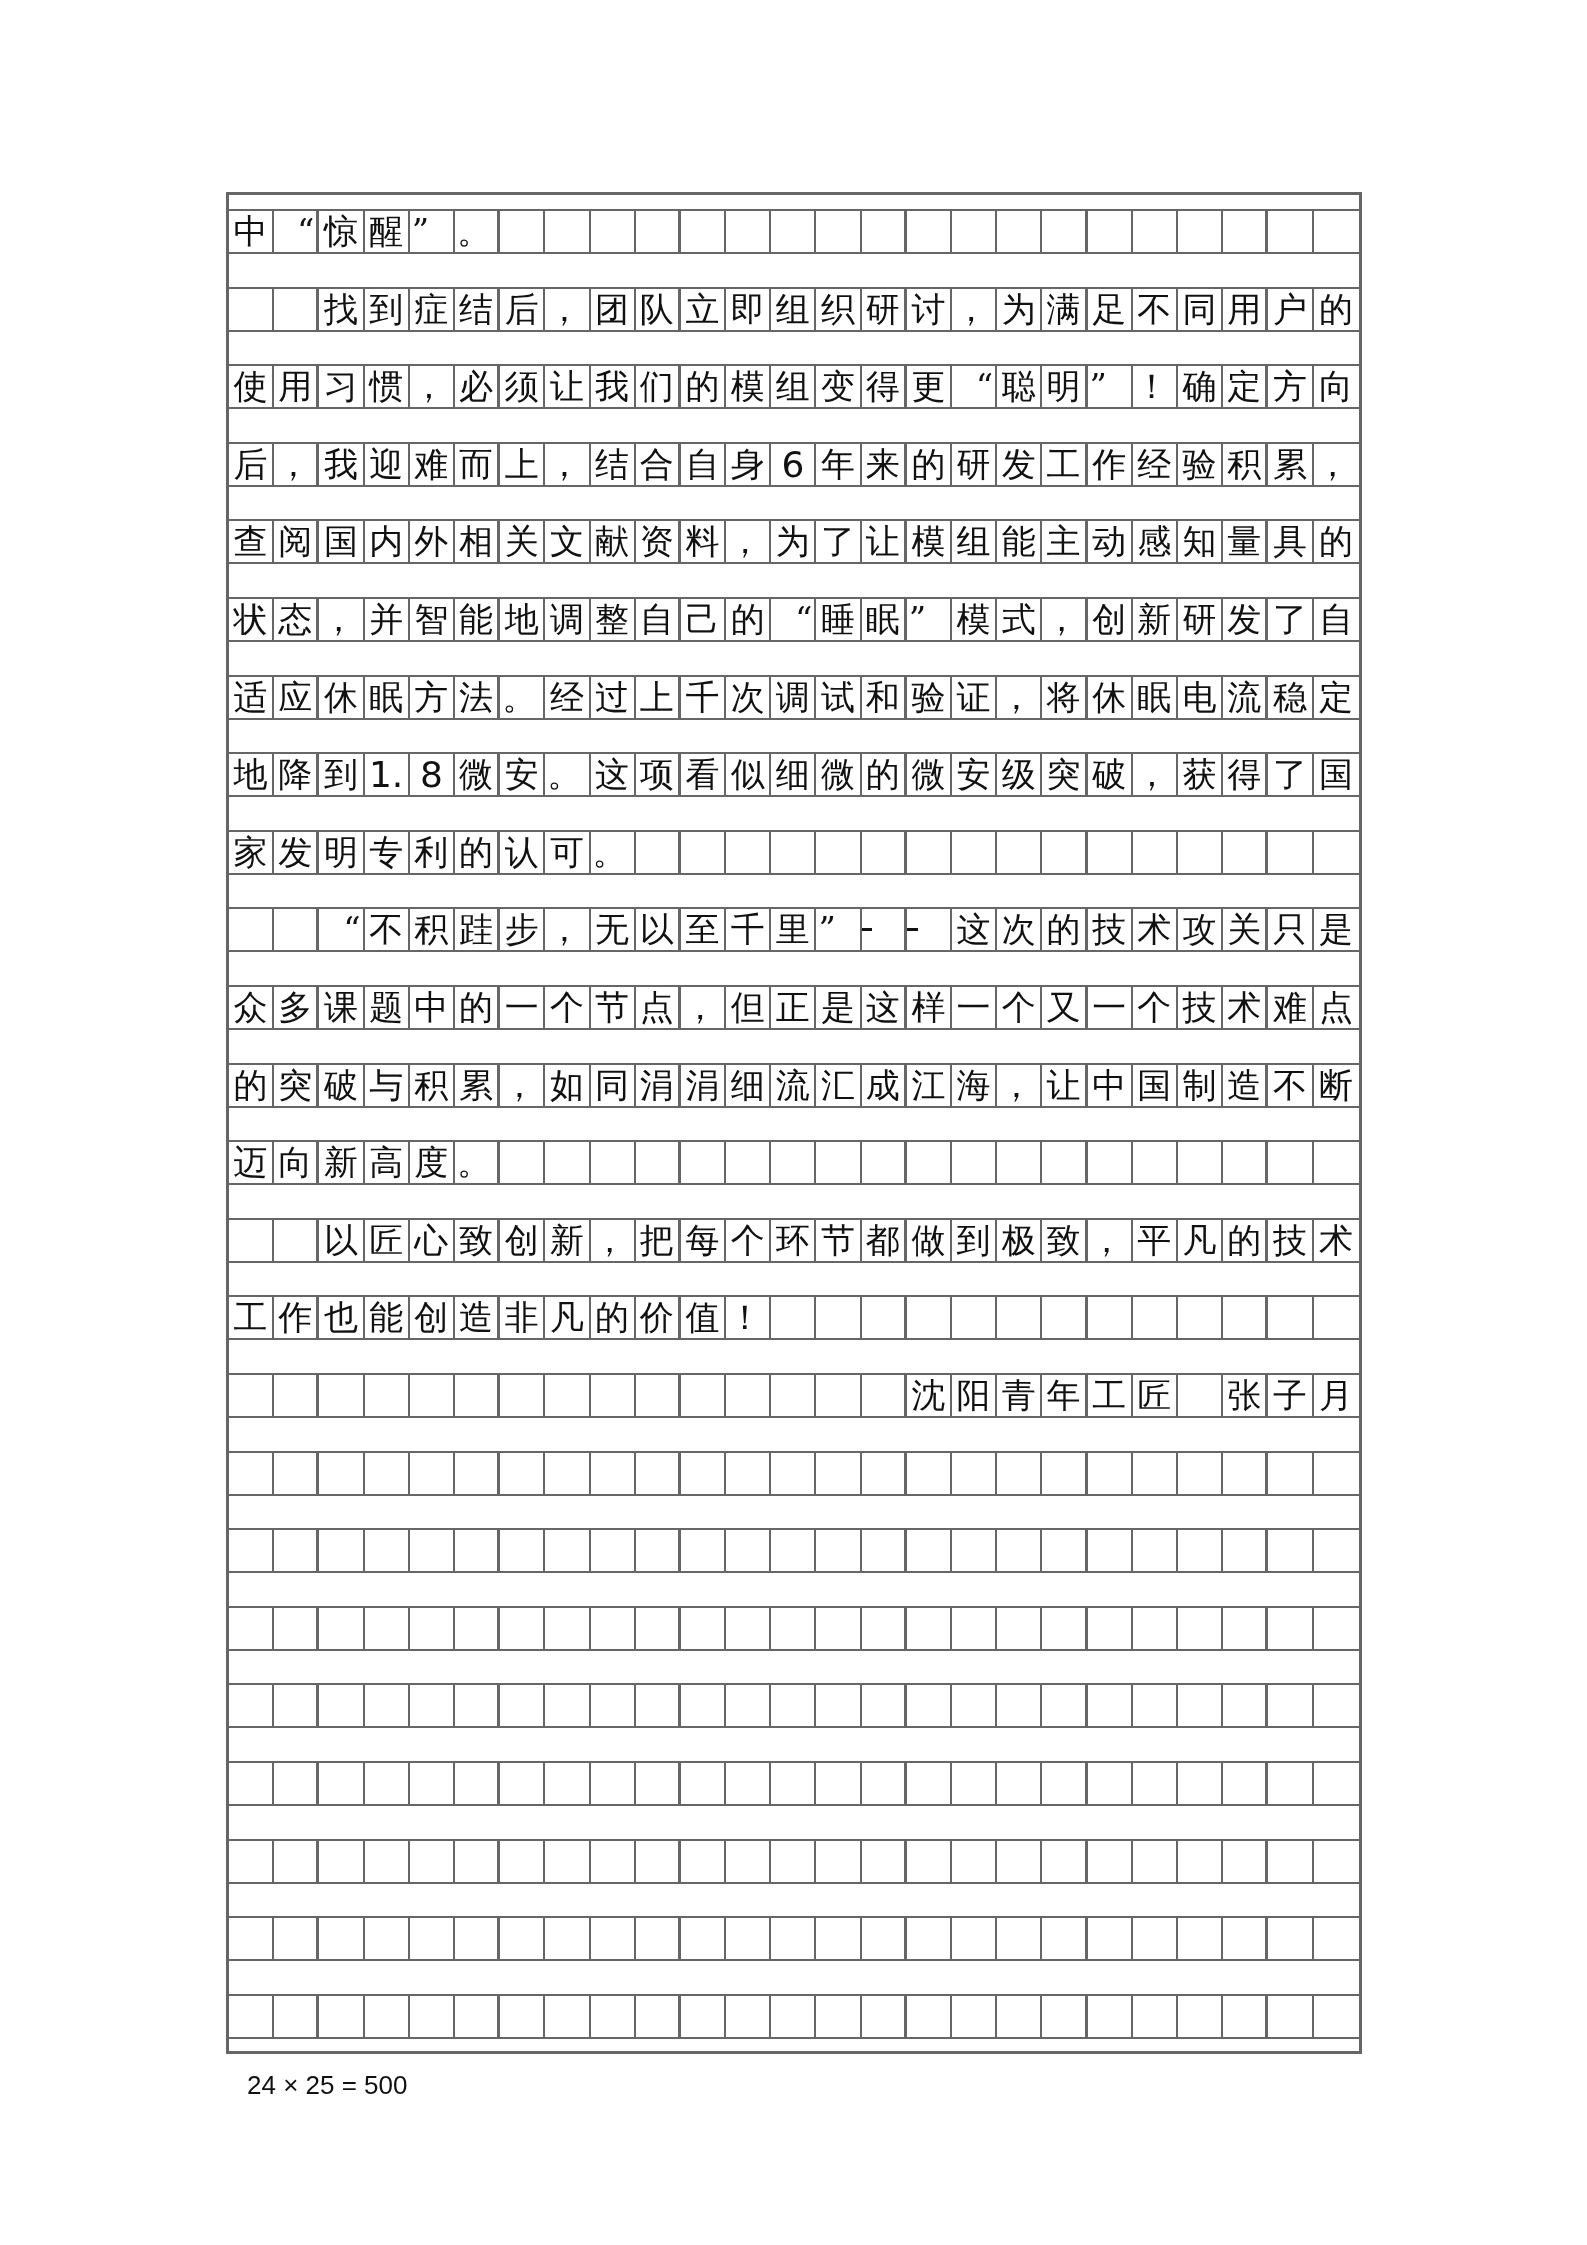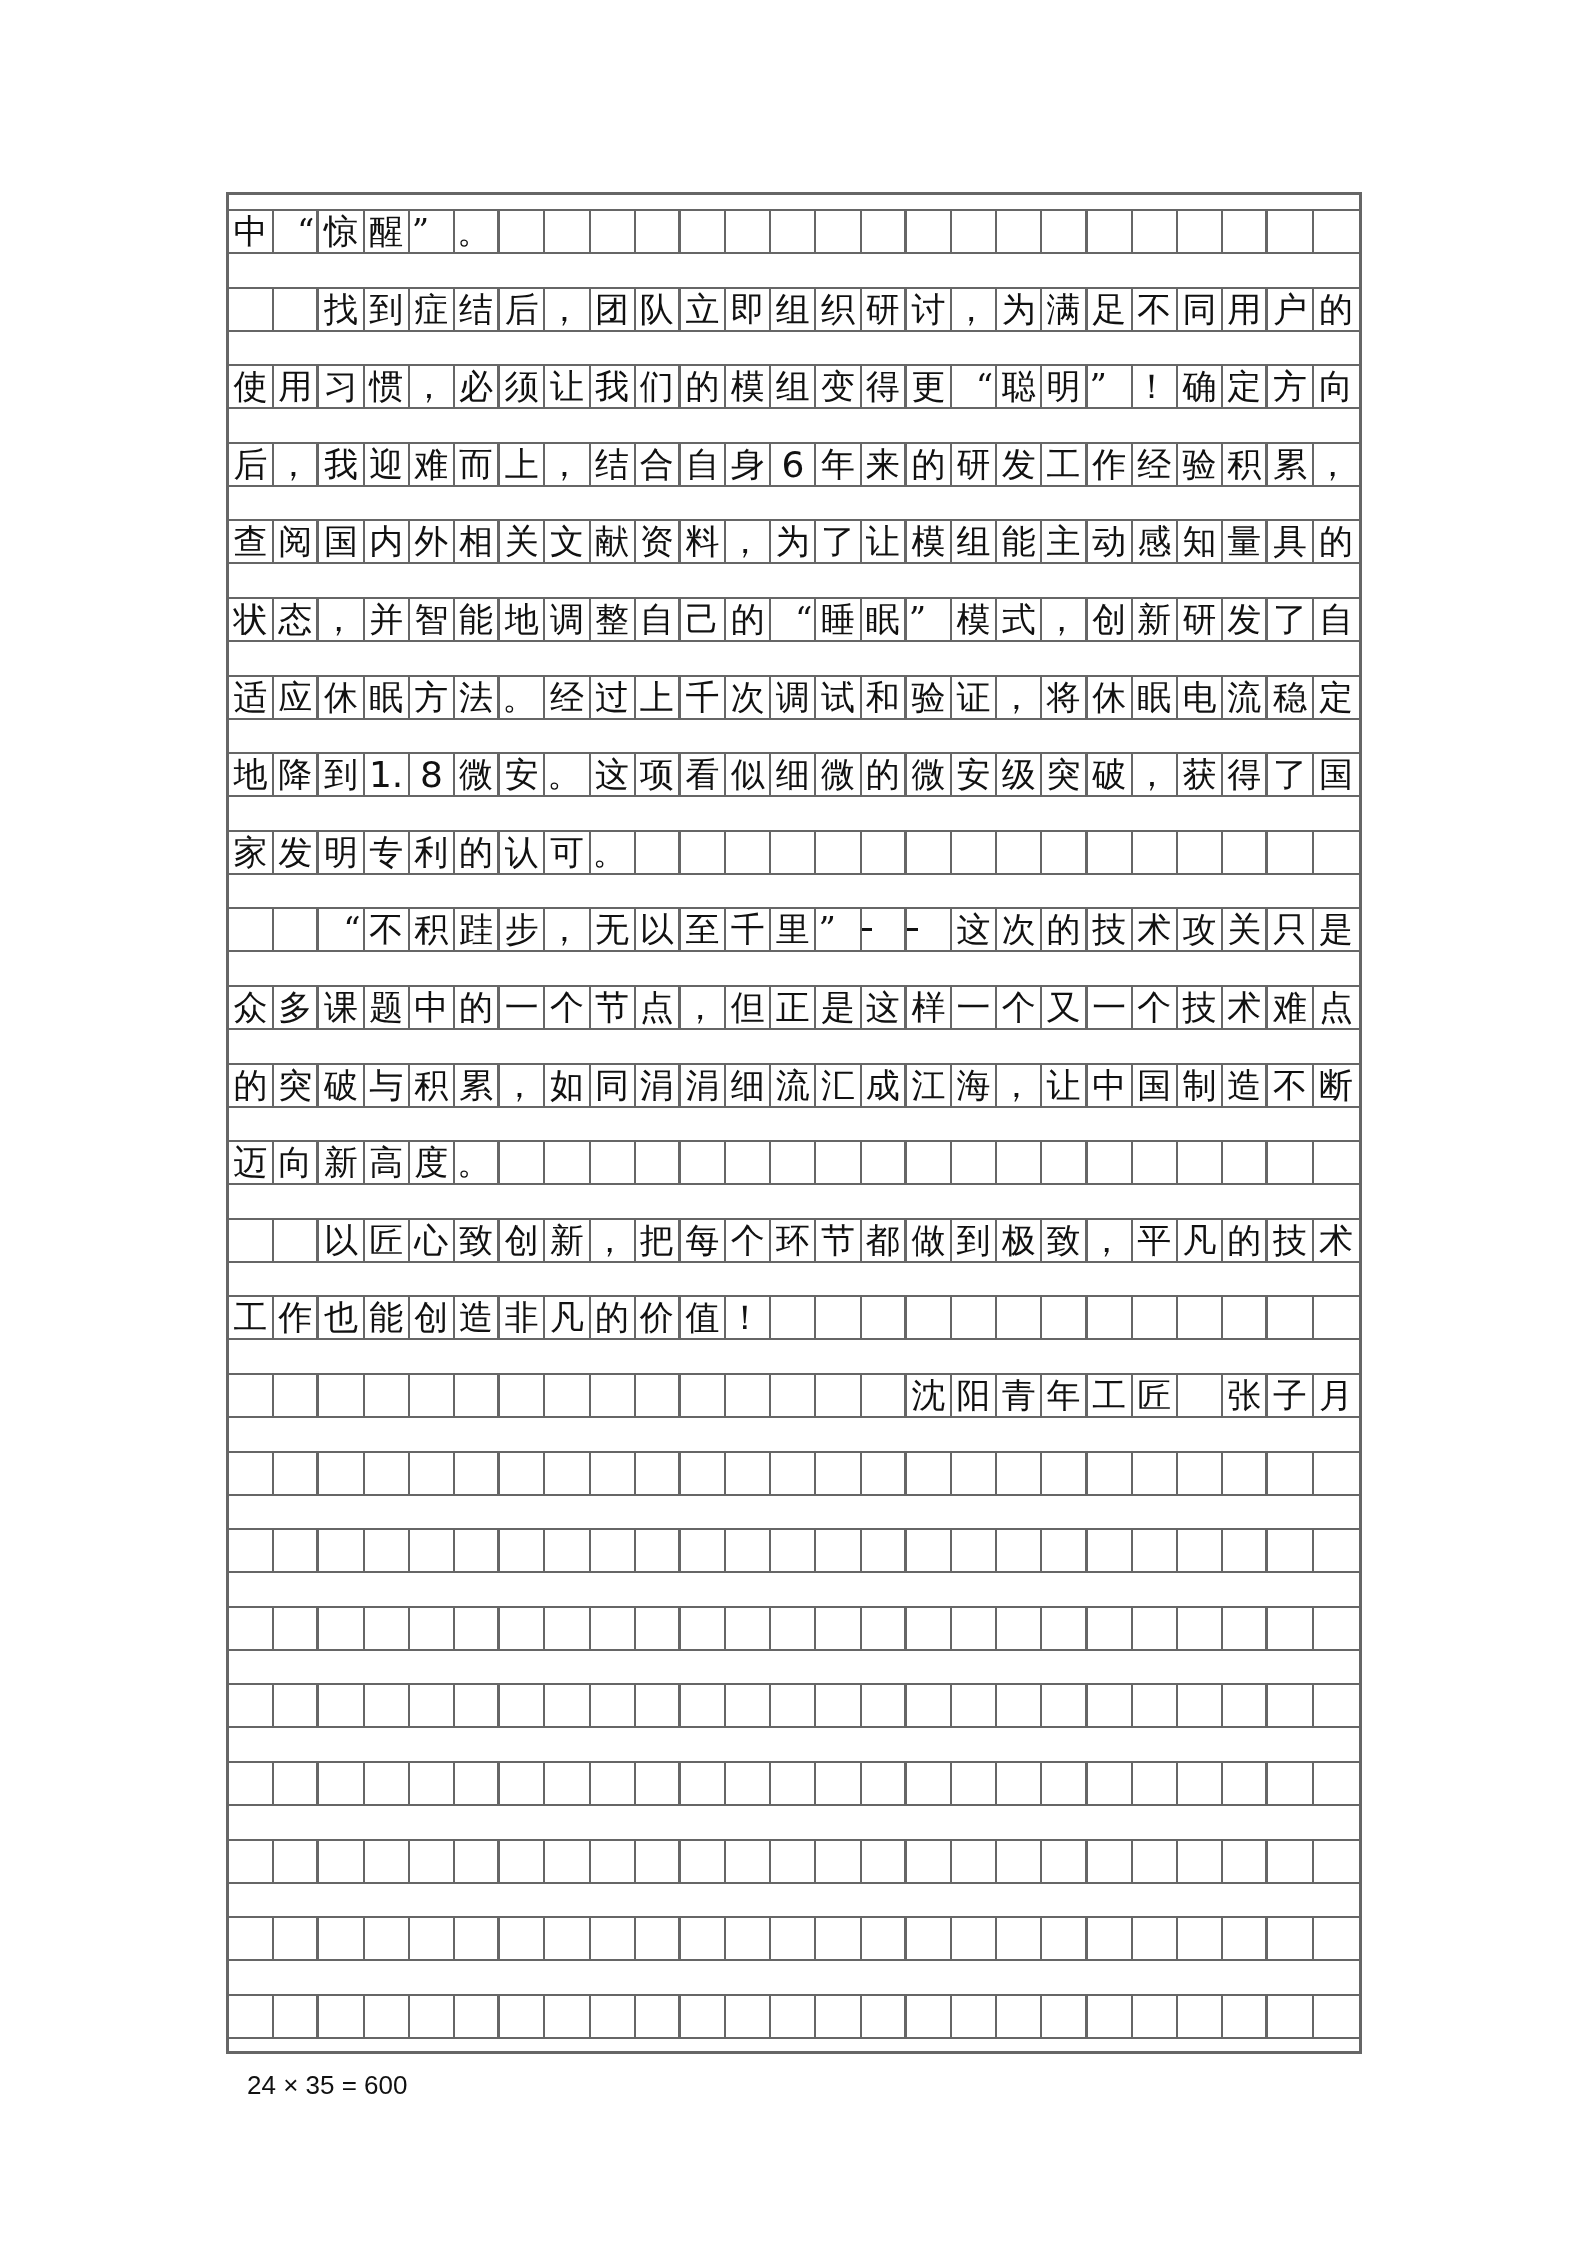--- a/index.html
+++ b/index.html
@@ -727,13 +727,13 @@
       <div class="cell thick"></div>
       <div class="cell"></div>
       <div class="cell"></div>
       <div class="cell"></div>
       <div class="cell thick"></div>
       <div class="cell"></div>
       <div class="cell"></div>
     </div>
   </div>
 
-<div class="footer">24 × 35 = 600</div>
+<div class="footer">24 × 25 = 500</div>
 
 </body></html>

